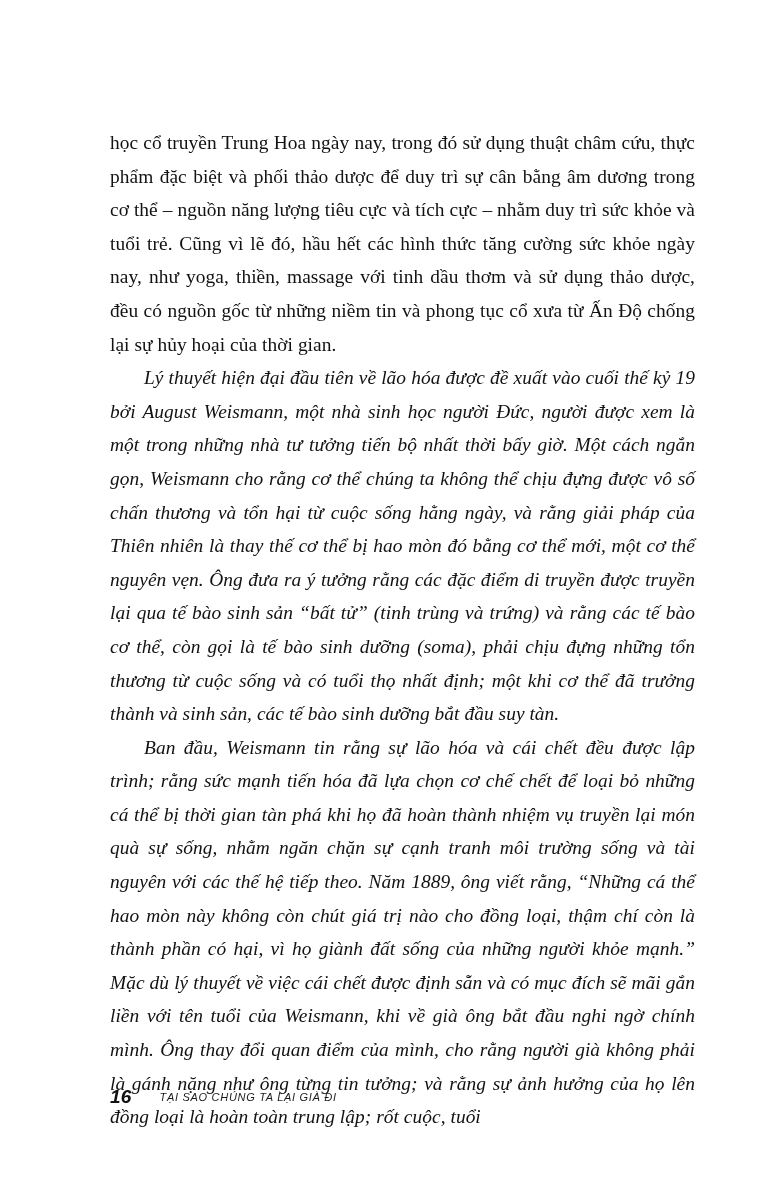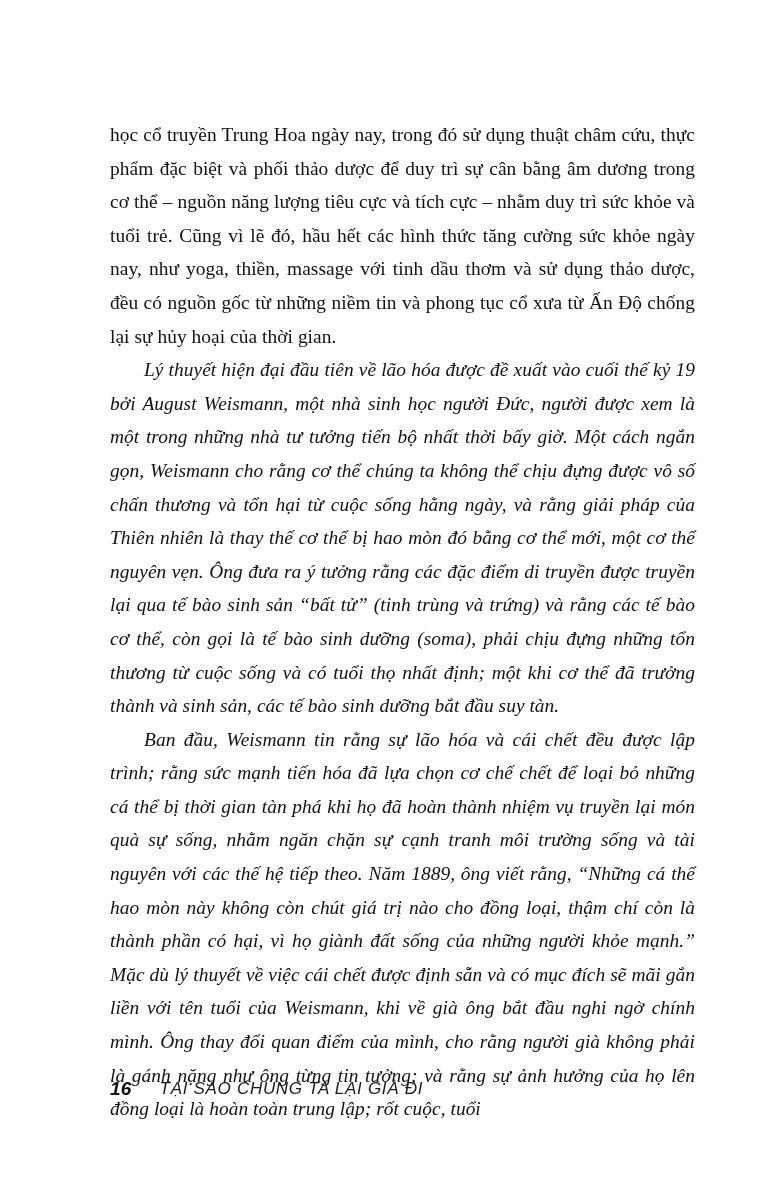--- a/index.html
+++ b/index.html
@@ -13,20 +13,21 @@
     font-family: "Liberation Serif", serif;
     color: #111111;
     overflow: hidden;
   }
   .page {
     position: relative;
     width: 781px;
     height: 1192px;
     box-sizing: border-box;
     padding: 118px 86px 0 110px;
+    margin-top: 8px;
   }
   .body-text {
     font-size: 19.4px;
     line-height: 33.6px;
     text-align: justify;
     text-justify: inter-word;
     color: #121212;
     letter-spacing: 0.05px;
   }
   .body-text p {
@@ -47,21 +48,21 @@
   }
   .footer .page-number {
     font-family: "Liberation Sans", sans-serif;
     font-weight: bold;
     font-size: 19px;
     color: #111111;
     letter-spacing: 0.2px;
   }
   .footer .running-head {
     font-family: "Liberation Sans", sans-serif;
-    font-size: 17px;
+    font-size: 11px;
     color: #1a1a1a;
     letter-spacing: 0.7px;
   }
 </style>
 </head>
 <body>
 
 <div class="page">
 
   <div class="body-text">

